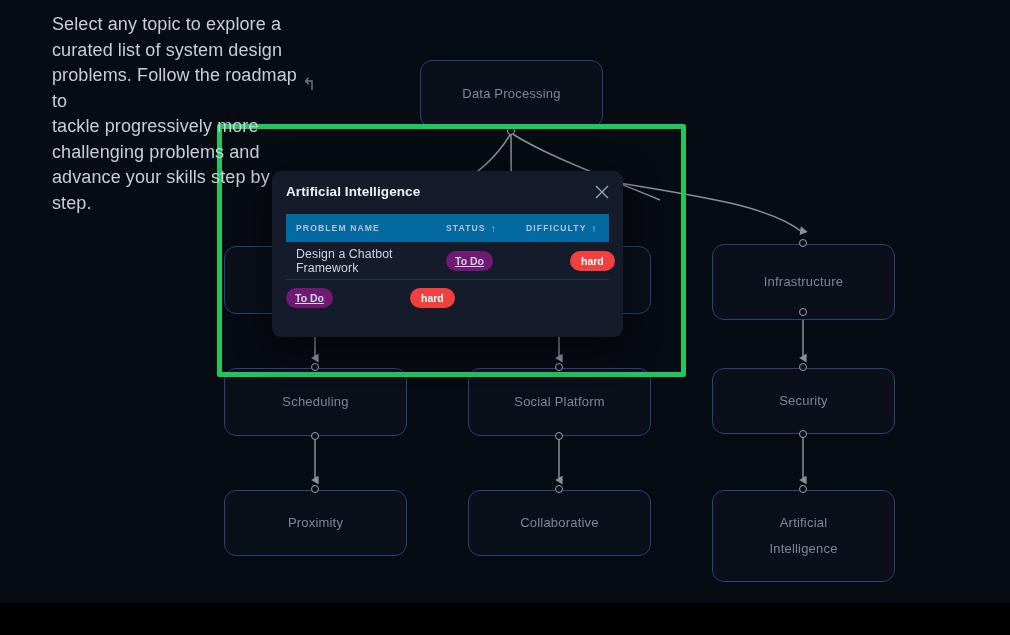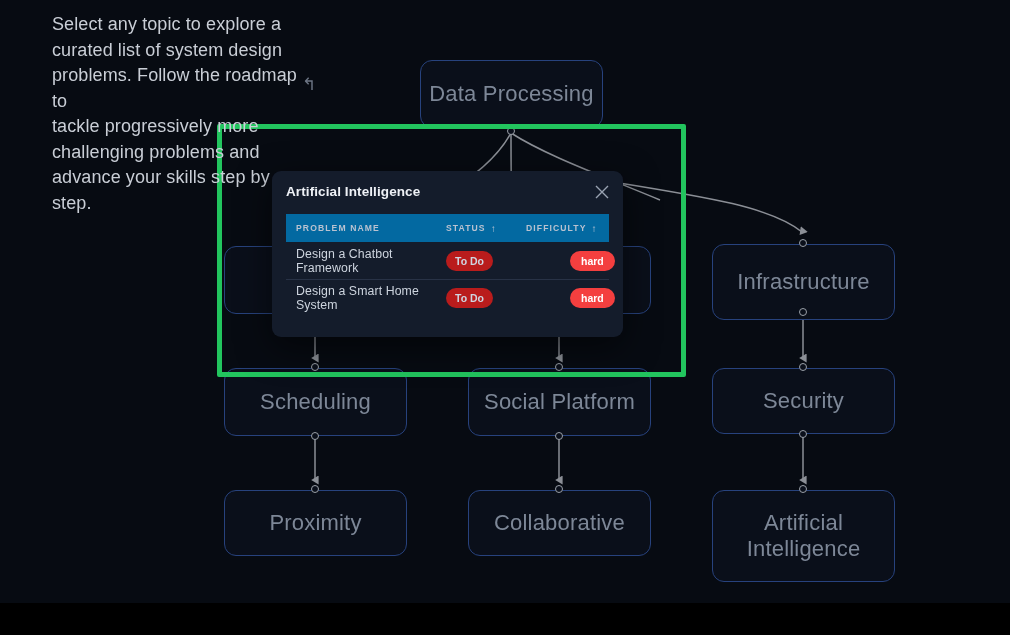--- a/index.html
+++ b/index.html
@@ -44,21 +44,21 @@
   .node {
     position:absolute;
     border:1px solid #27427d;
     border-radius:12px;
     background:#0a0f1a;
     display:flex;
     align-items:center;
     justify-content:center;
     text-align:center;
     color:#7d8797;
-    font-size:22px;
+    font-size:13px;
     line-height:26px;
     letter-spacing:0.2px;
     z-index:3;
   }
   .node-label { pointer-events:none; }
 
   
   .handle {
     position:absolute;
     width:8px; height:8px;
@@ -130,26 +130,27 @@
   }
   .trow + .trow { border-top:1px solid #283246; }
   .cell-name {
     width:160px; padding-left:10px;
     font-size:12.3px; color:#cdd4de; letter-spacing:.1px;
   }
   .cell-status { width:80px; }
   .cell-diff   { width:83px; }
   .pill-status {
     display:inline-block;
-    background:#b91c1c;
+    background:#701a75;
     color:#cfd6e1;
     font-size:10.5px;
     font-weight:bold;
     padding:4px 9px;
     border-radius:11px;
+    text-decoration:underline;
   }
   .pill-diff {
     display:inline-block;
     background:#f43f3f;
     color:#ffffff;
     font-size:10.5px;
     font-weight:bold;
     padding:4px 11px;
     border-radius:11px;
     margin-left:44px;
@@ -287,21 +288,20 @@
         <div class="cell-name">Design a Chatbot Framework</div>
         <div class="cell-status">
           <span class="pill-status">To Do</span>
         </div>
         <div class="cell-diff">
           <span class="pill-diff">hard</span>
         </div>
       </div>
 
       <div class="trow">
-        <div class="cell-name">Design a Smart Home System</div>
         <div class="cell-status">
           <span class="pill-status">To Do</span>
         </div>
         <div class="cell-diff">
           <span class="pill-diff">hard</span>
         </div>
       </div>
     </div>
   </div>
 

